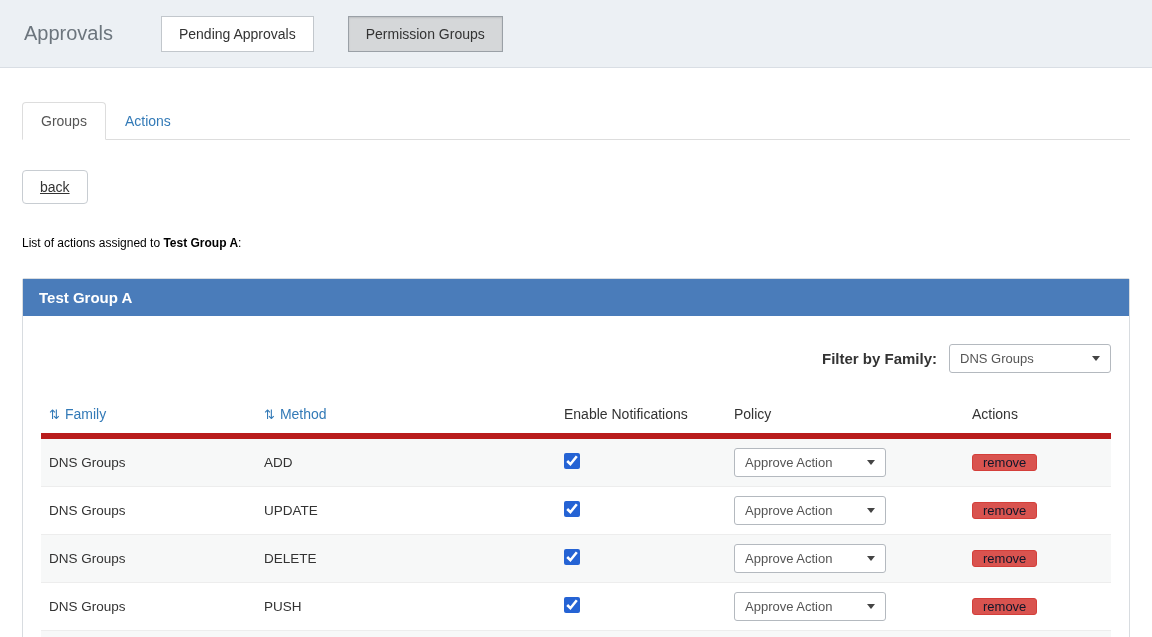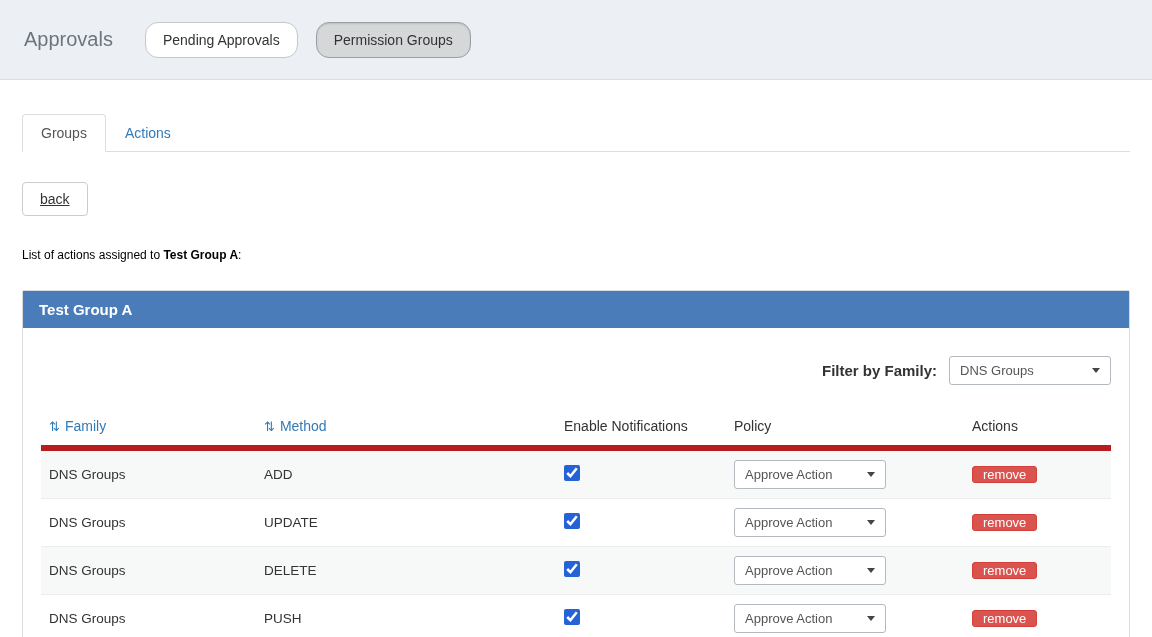--- a/index.html
+++ b/index.html
@@ -7,40 +7,41 @@
     width: 1152px; height: 637px;
     overflow: hidden;
     background: #fff;
     font-family: "Liberation Sans", sans-serif;
     font-size: 14px;
     color: #333;
   }
 
   
   .top-bar {
-    height: 80px;
+    height: 68px;
     background: #ecf0f4;
     border-bottom: 1px solid #d9dee4;
     display: flex;
     align-items: center;
     padding: 11px 24px;
+    gap: 16px;
   }
   .top-bar .app-title {
     font-size: 20px;
     color: #6c757d;
     font-weight: 400;
     margin-right: 32px;
   }
   .top-btn {
     font-family: "Liberation Sans", sans-serif;
     font-size: 14px;
     color: #333;
     padding: 9px 17px;
     border: 1px solid #c2c7cc;
-    border-radius: 13px;
+    border-radius: 0;
     background: #ffffff;
     cursor: pointer;
     margin-right: 18px;
   }
   .top-btn.active {
     background: #d5d7d9;
     border-color: #9aa0a6;
     box-shadow: inset 0 1px 2px rgba(0,0,0,0.12);
   }
 
@@ -161,21 +162,21 @@
   .actions-table tbody tr.odd { background: #f7f8f8; }
   .actions-table tbody tr.even { background: #ffffff; }
   .actions-table input[type="checkbox"] {
     width: 16px; height: 16px;
     accent-color: #2563d4;
     cursor: pointer;
   }
   .btn-remove {
     font-family: "Liberation Sans", sans-serif;
     background: #d9534f;
-    color: #ffffff;
+    color: #0f172a;
     border: 1px solid #d43f3a;
     border-radius: 3px;
     font-size: 13px;
     padding: 0 10px;
     cursor: pointer;
   }
 
   col.c-family { width: 215px; }
   col.c-method { width: 300px; }
   col.c-notif  { width: 170px; }

